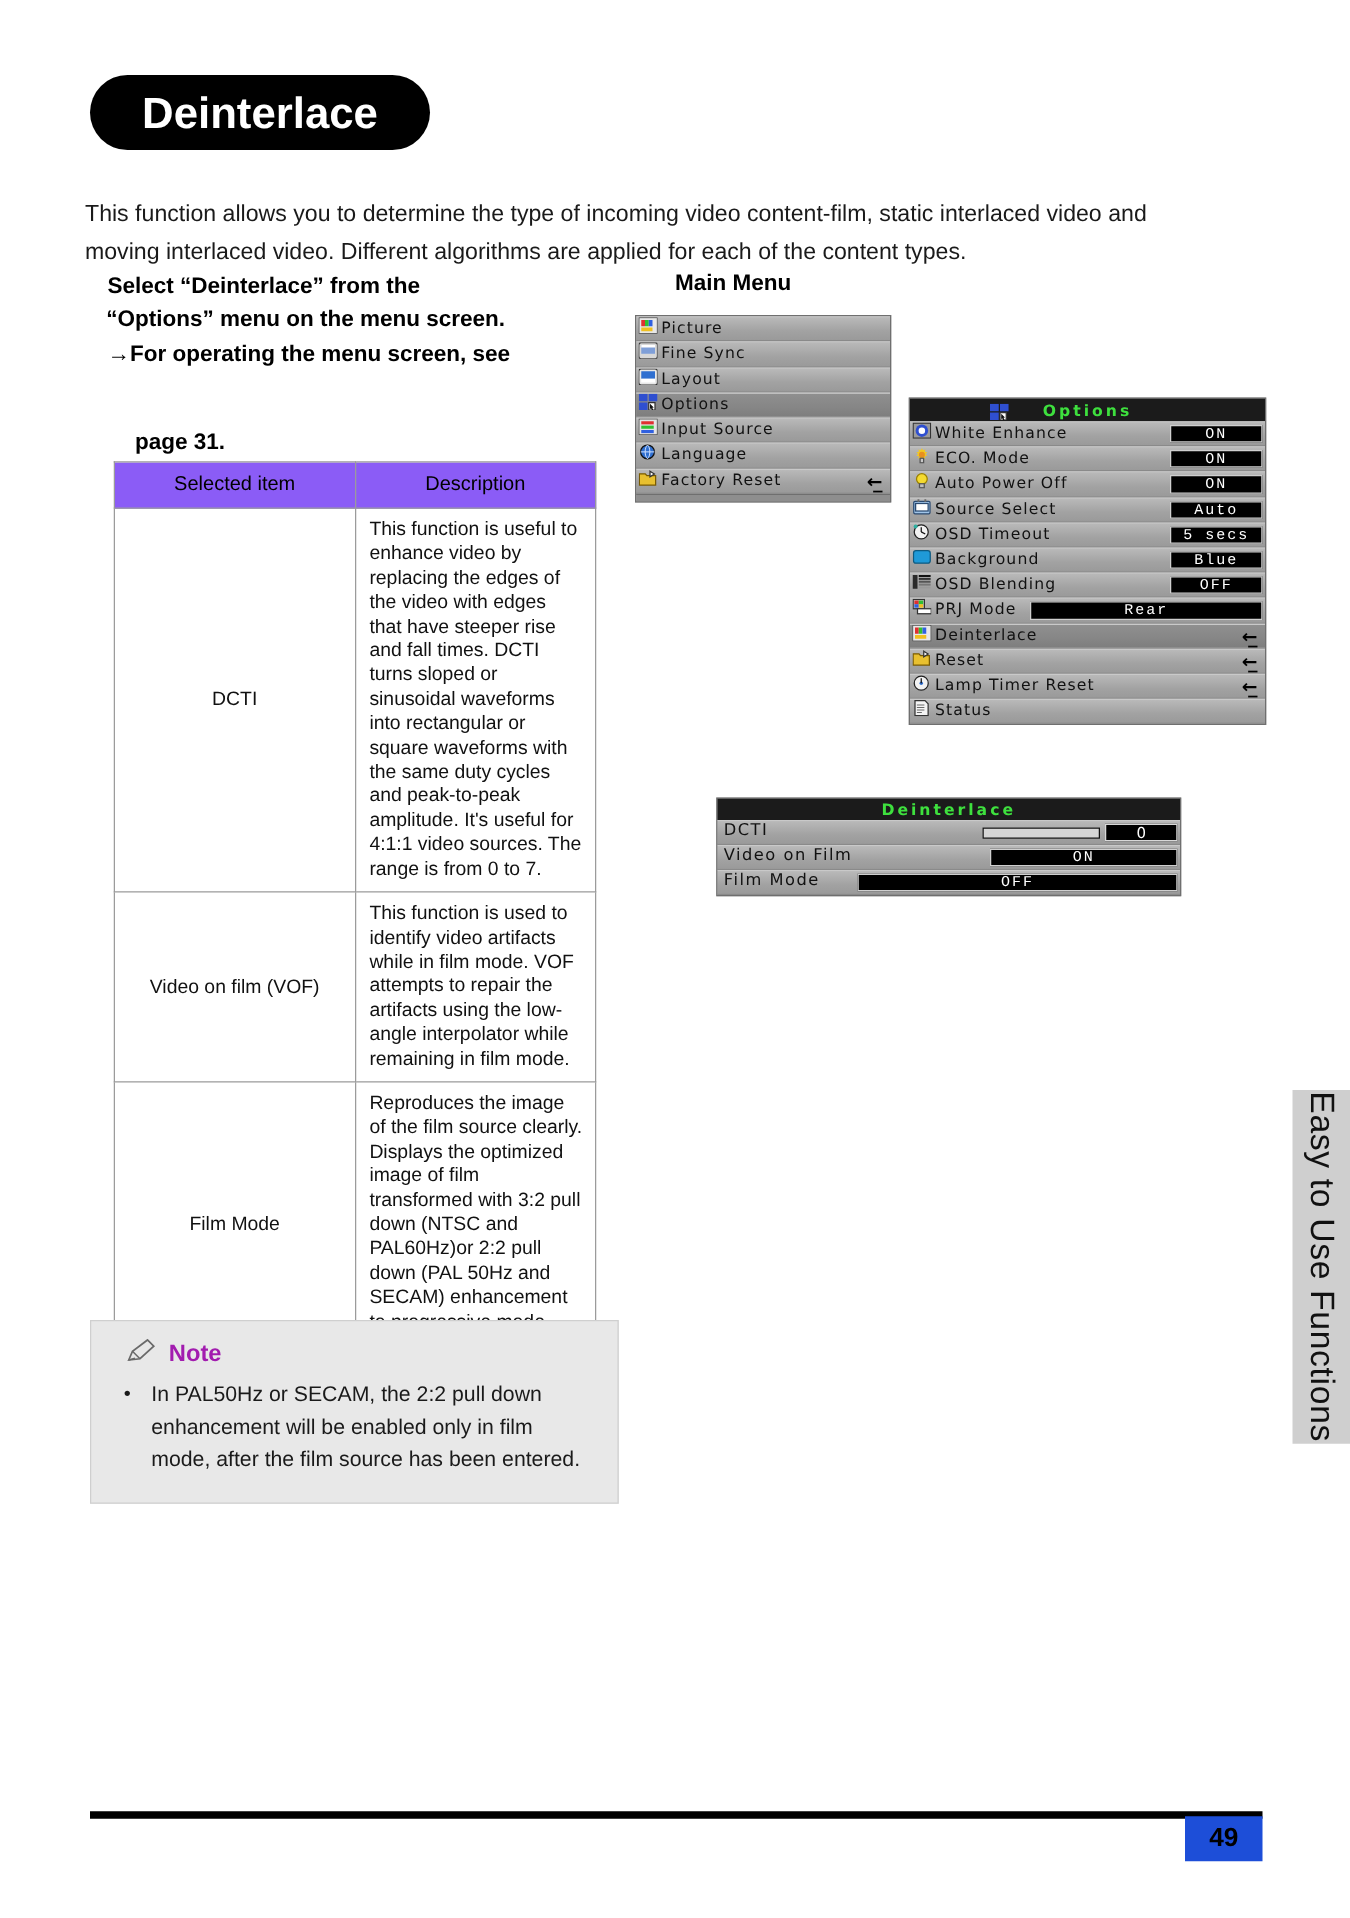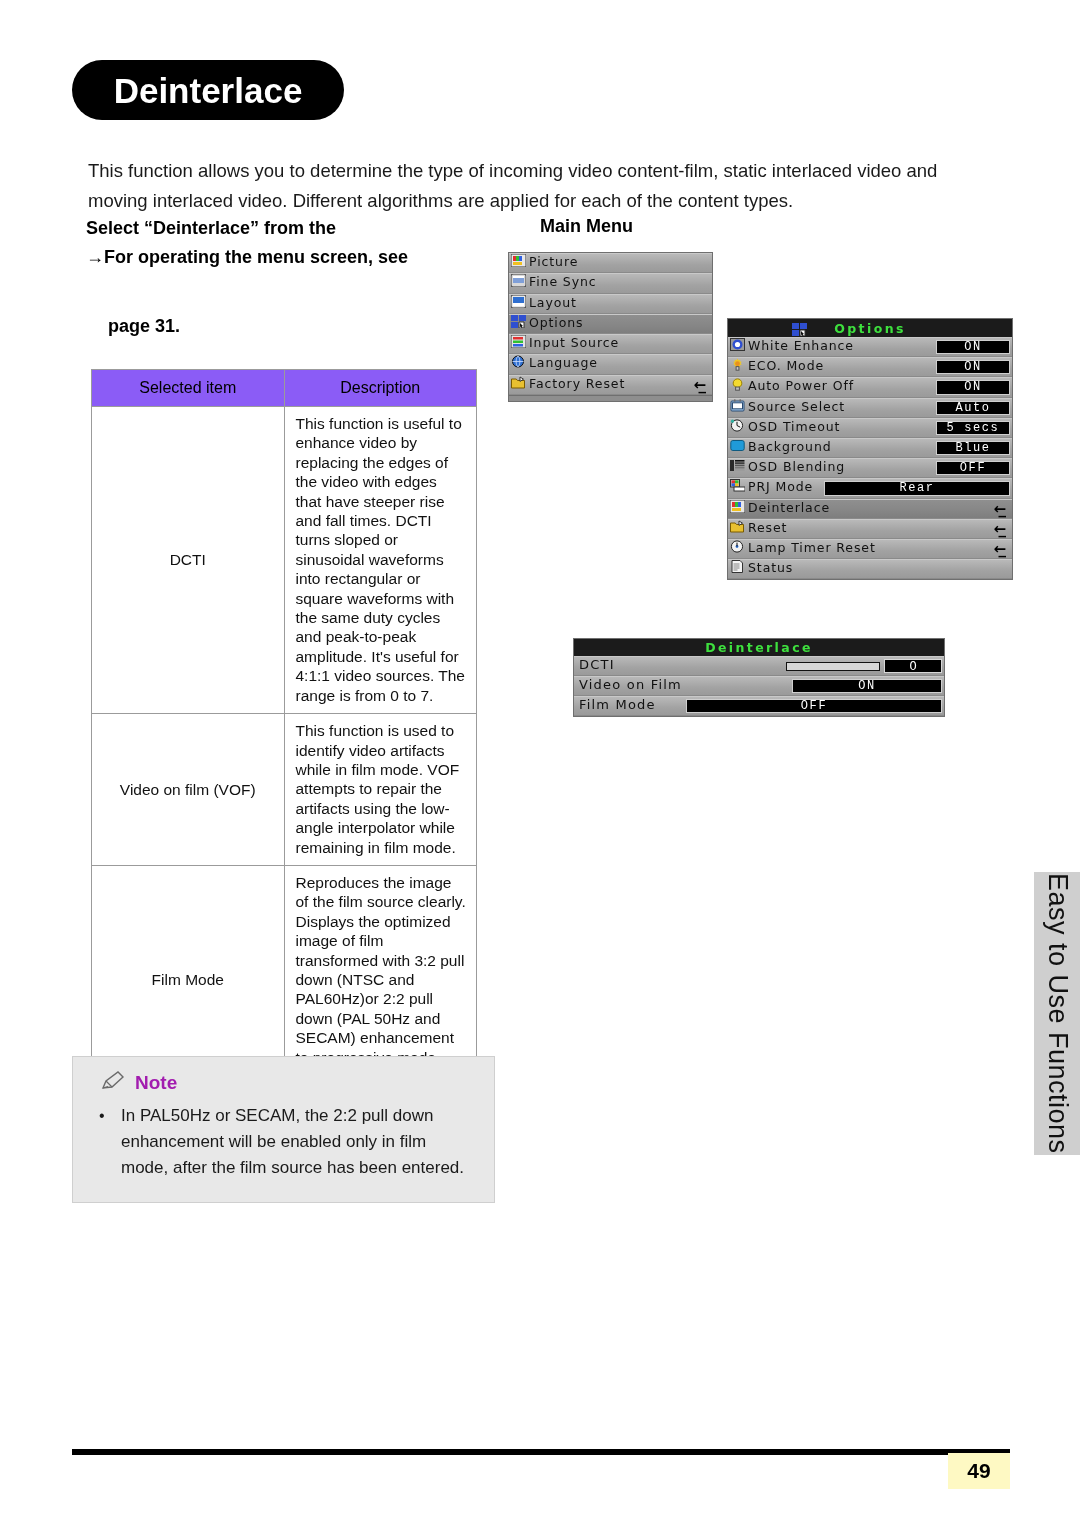--- a/index.html
+++ b/index.html
@@ -33,21 +33,21 @@
     color: #ffffff;
     font-size: 35px;
     font-weight: bold;
     letter-spacing: 0px;
     line-height: 1;
   }
 
   
   #intro {
     position: absolute;
-    left: 88px;
+    left: 68px;
     top: 137px;
     width: 910px;
     font-size: 18.5px;
     line-height: 30px;
     color: #1a1a1a;
   }
 
   
   #left-heading {
     position: absolute;
@@ -320,39 +320,40 @@
     width: 938px;
     height: 6px;
     background: #000;
   }
   #page-num {
     position: absolute;
     left: 948px;
     top: 1453px;
     width: 62px;
     height: 36px;
-    background: #fef9c3;
+    background: #1d4ed8;
     display: flex;
     align-items: center;
     justify-content: center;
     font-size: 21px;
     font-weight: bold;
   }
 </style>
 </head>
 <body>
 
 <div id="title-pill">
   <span class="txt">Deinterlace</span>
 </div>
 
 <p id="intro">This function allows you to determine the type of incoming video content-film, static interlaced video and moving interlaced video. Different algorithms are applied for each of the content types.</p>
 
 <div id="left-heading">
   <div>Select “Deinterlace” from the</div>
+  <div class="l2">“Options” menu on the menu screen.</div>
   <div class="arrow-line">→For operating the menu screen, see</div>
   <div class="indent">page 31.</div>
 </div>
 
 <div id="main-menu-label">Main Menu</div>
 
 <div class="osd" id="osd-main">
   <div class="osd-row">
     <span class="ic">
         <svg width="15" height="13" viewBox="0 0 15 13">

